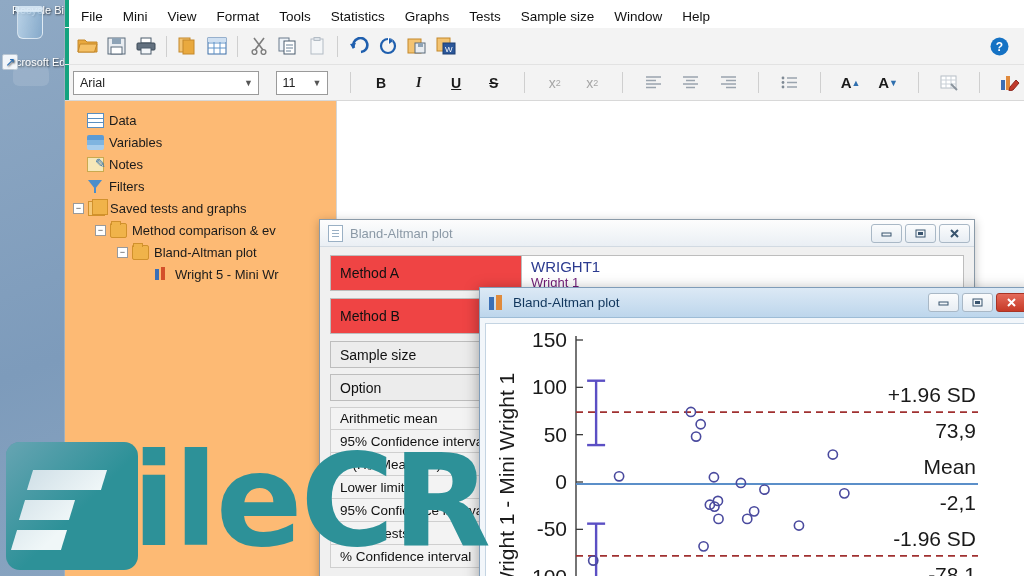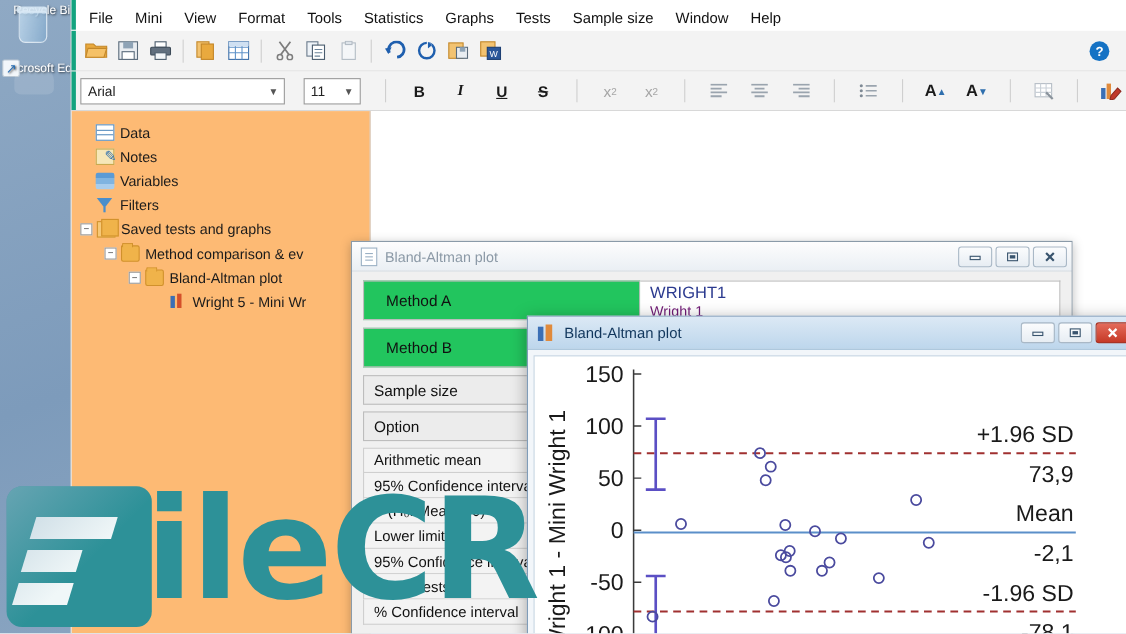--- a/index.html
+++ b/index.html
@@ -233,22 +233,22 @@
     font-size:11px; color:#39546e; cursor:default;
   }
   .wbtn.close-red{
     background:linear-gradient(#e46b5b,#c63a27);
     border-color:#a83425; color:#fff;
   }
   .bg-client{ flex:1; background:#f0f0f0; padding:8px 10px; overflow:hidden; }
 
   .row-pair{ display:flex; margin-bottom:7px; }
   .lbl-cell{
-    width:252px; height:36px; background:#22c55e; border:1px solid #bdbdbd;
-    display:flex; align-items:center; padding-left:20px;
+    width:192px; height:36px; background:#ef4444; border:1px solid #bdbdbd;
+    display:flex; align-items:center; padding-left:9px;
     font-size:14px; color:#111;
   }
   .val-cell{
     flex:1; height:36px; background:#fff; border:1px solid #bdbdbd; border-left:none;
     display:flex; align-items:flex-start; padding:2px 0 0 9px; flex-direction:column;
     font-size:15px; color:#2b3a8f; overflow:hidden;
   }
   .val-sub{ font-size:13px; color:#701a75; }
   .wide-cell{
     width:232px; height:27px; background:#ececec; border:1px solid #bdbdbd;
@@ -529,27 +529,27 @@
     <div id="app-body">
 
       <div id="tree-panel">
 
         <div class="tree-row" style="padding-left:14px;">
           <span class="tree-icon ti-data"></span>
           <span>Data</span>
         </div>
 
         <div class="tree-row" style="padding-left:14px;">
+          <span class="tree-icon ti-vars"></span>
+          <span>Variables</span>
+        </div>
+
+        <div class="tree-row" style="padding-left:14px;">
           <span class="tree-icon ti-notes"></span>
           <span>Notes</span>
-        </div>
-
-        <div class="tree-row" style="padding-left:14px;">
-          <span class="tree-icon ti-vars"></span>
-          <span>Variables</span>
         </div>
 
         <div class="tree-row" style="padding-left:14px;align-items:center;">
           <span class="tree-icon ti-filter"></span>
           <span>Filters</span>
         </div>
 
         <div class="tree-row" style="padding-left:0px;">
           <span class="expander">−</span>
           <span class="tree-icon ti-folders"></span>

